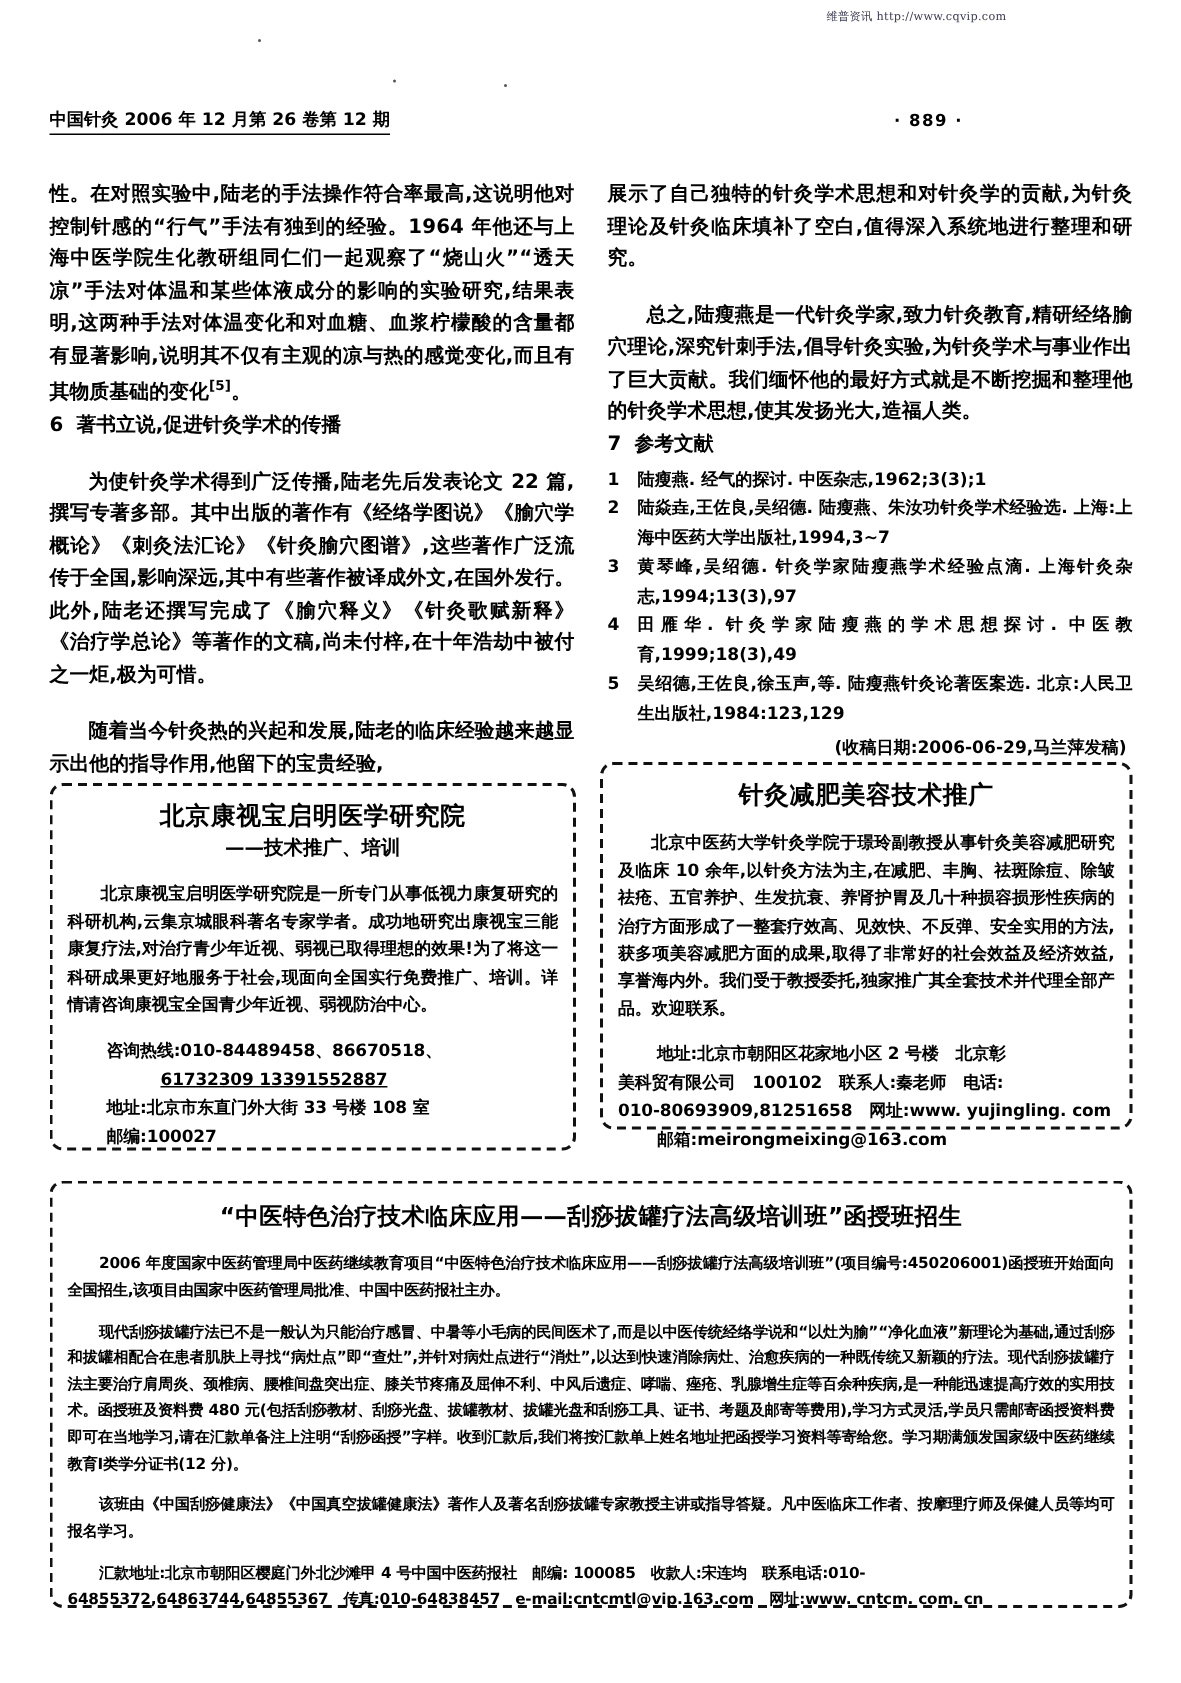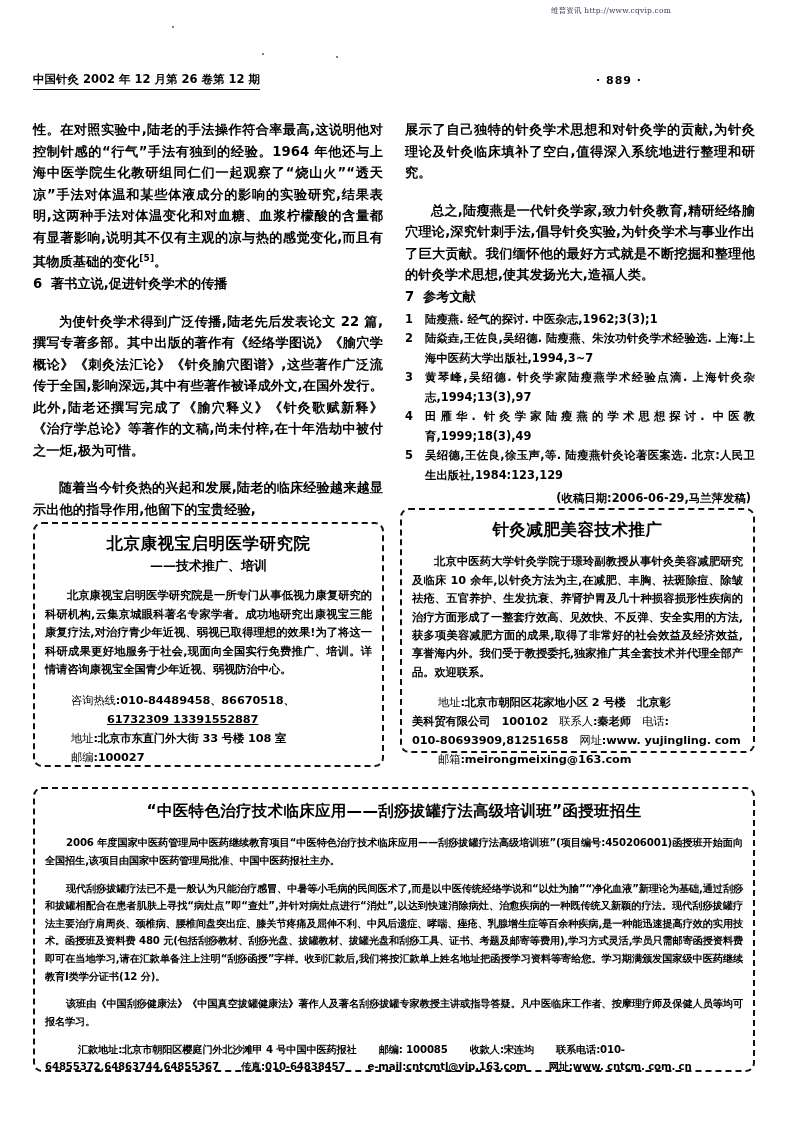--- a/index.html
+++ b/index.html
@@ -195,56 +195,56 @@
   .ad-p.indent { text-indent: 22px; }
 
   .ad-contact {
     font-size: 11.3px;
     line-height: 19px;
     font-weight: bold;
     letter-spacing: -0.1px;
   }
   .ad-contact.pad1 { padding-left: 26px; }
   .ad-contact.pad2 { padding-left: 62px; text-decoration: underline; }
-  .ad-contact .lbl { font-weight: normal; }
+  .ad-contact .lbl { font-weight: bold; }
 
   
   .ad-title-big {
     text-align: center;
     font-size: 15.5px;
     font-weight: bold;
     line-height: 26px;
     letter-spacing: 0.3px;
     margin-top: 3px;
     margin-bottom: 2px;
   }
   .ad-p-small {
     font-size: 10.2px;
     line-height: 17.6px;
     text-align: justify;
     text-justify: inter-ideograph;
     font-weight: bold;
     letter-spacing: -0.15px;
   }
   .ad-p-small.indent { text-indent: 21px; }
-  .ad-p-small .bold-em { font-weight: bold; margin-left: 12px; }
+  .ad-p-small .bold-em { font-weight: bold; }
 </style>
 </head>
 <body>
 
 <div class="page">
 
   <div class="watermark">维普资讯 http://www.cqvip.com</div>
 
   <div class="speck" style="left:172px; top:26px; width:2px; height:2px;"></div>
   <div class="speck" style="left:262px; top:53px; width:2px; height:2px;"></div>
   <div class="speck" style="left:336px; top:56px; width:2px; height:2px;"></div>
 
   <div class="running-head">
-    <div class="rh-left">中国针灸 2002 年 12 月第 26 卷第 12 期</div>
+    <div class="rh-left">中国针灸 2006 年 12 月第 26 卷第 12 期</div>
     <div class="rh-right">· 889 ·</div>
   </div>
 
   <div class="columns">
 
     <div class="col col-left">
       <p class="body-p"><span>性。在对照实验中,陆老的手法操作符合率最高,这说明他对控制针感的“行气”手法有独到的经验。1964 年他还与上海中医学院生化教研组同仁们一起观察了“烧山火”“透天凉”手法对体温和某些体液成分的影响的实验研究,结果表明,这两种手法对体温变化和对血糖、血浆柠檬酸的含量都有显著影响,说明其不仅有主观的凉与热的感觉变化,而且有其物质基础的变化</span><span class="sup">[5]</span><span>。</span></p>
 
       <div class="sec-head"><span class="num">6</span><span>著书立说,促进针灸学术的传播</span></div>
 

